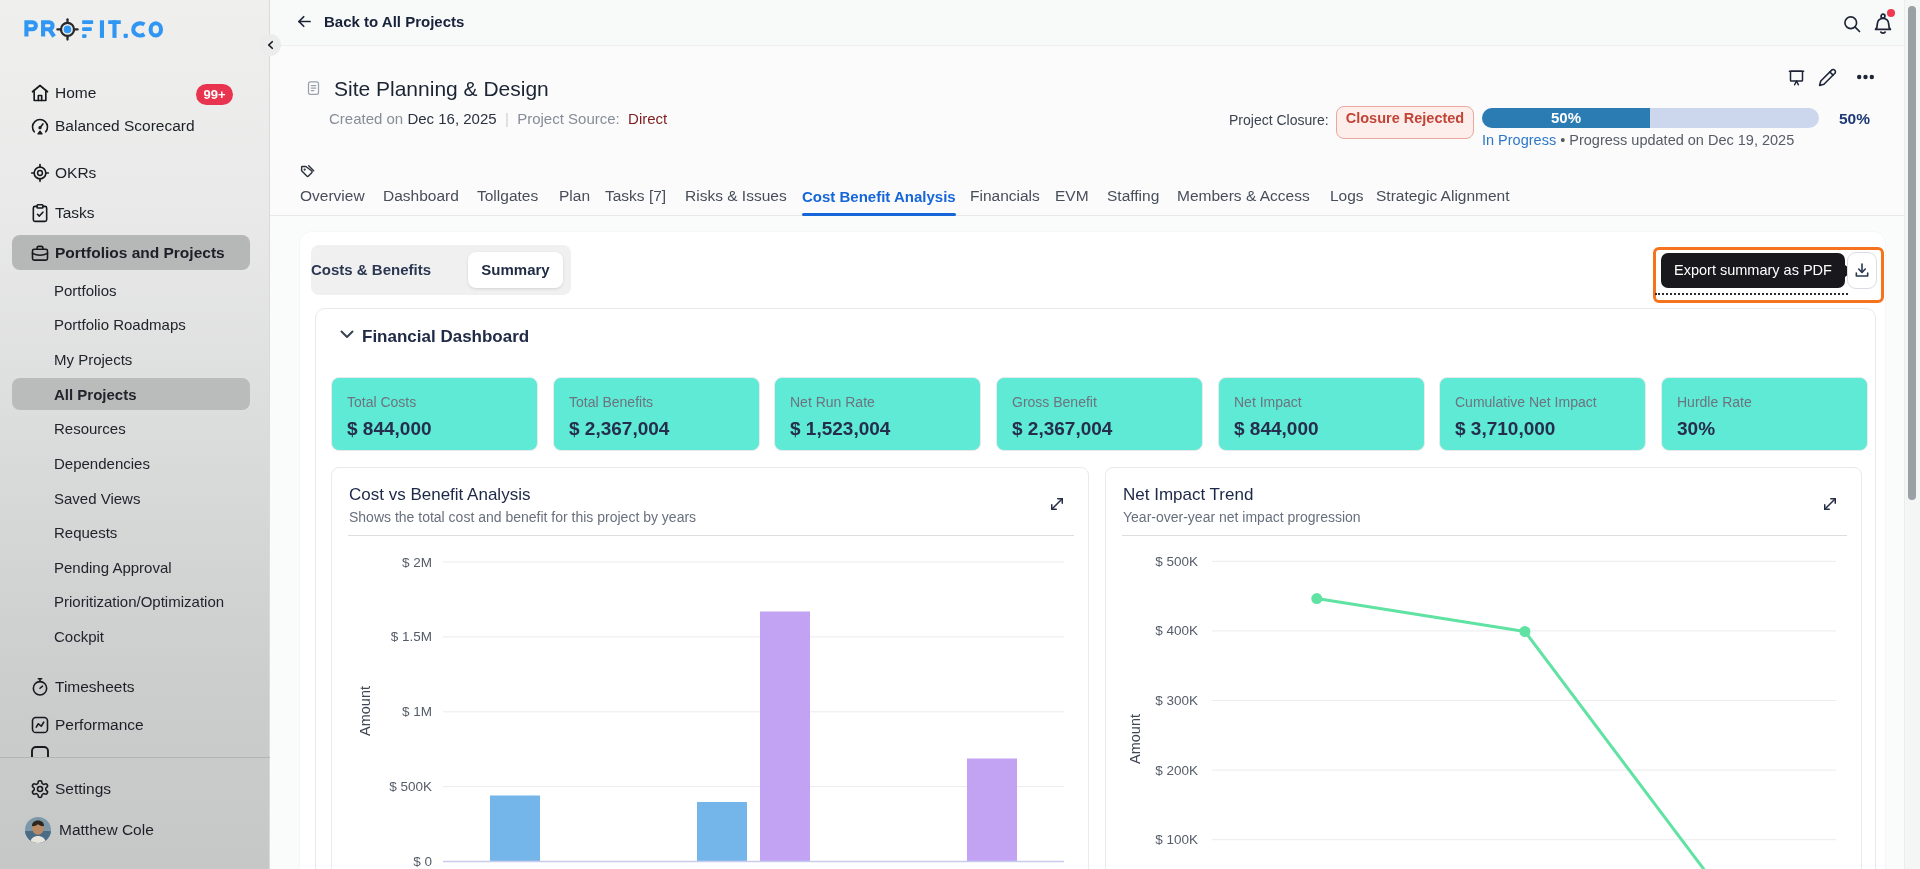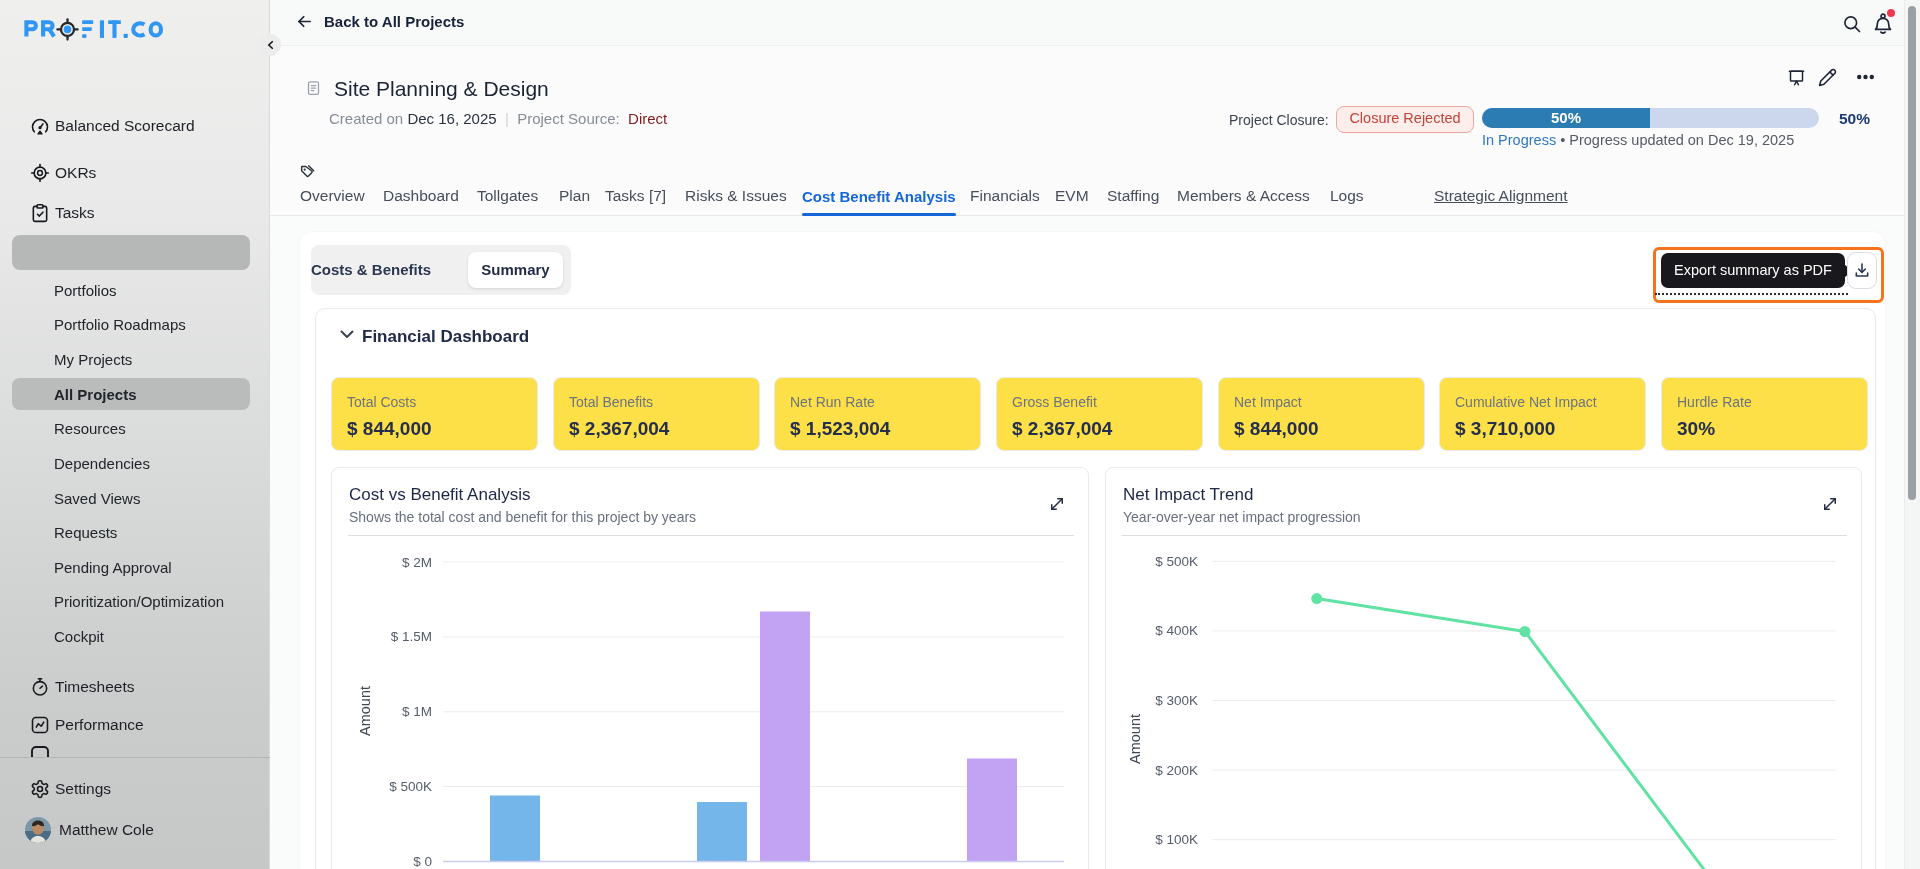--- a/index.html
+++ b/index.html
@@ -18,21 +18,21 @@
 .hl { position:absolute; left:12px; width:238px; border-radius:8px; }
 
 
 #topbar { position:absolute; left:270px; top:0; width:1650px; height:46px; background:#f8f9f9; border-bottom:1px solid #efefef; }
 #header { position:absolute; left:270px; top:46px; width:1650px; height:170px; background:#fbfbfc; }
 #tabs { position:absolute; left:270px; top:180px; width:1650px; height:36px; background:#fbfbfc; border-bottom:1px solid #e7e8e9; }
 .tab { position:absolute; top:7px; font-size:15.5px; color:#474e5a; white-space:nowrap; }
 #content { position:absolute; left:270px; top:216px; width:1650px; height:653px; background:#fafbfb; }
 #outercard { position:absolute; left:30px; top:16px; width:1585px; height:700px; background:#ffffff; border-radius:12px; box-shadow:0 0 0 1px rgba(0,0,0,0.02); }
 #panel { position:absolute; left:315px; top:308px; width:1561px; height:640px; background:#fff; border:1px solid #e8e9eb; border-radius:10px; }
-.statcard { position:absolute; top:68px; width:207px; height:74px; background:#fde047; border:1px solid #e8eaec; border-radius:8px; }
+.statcard { position:absolute; top:68px; width:207px; height:74px; background:#5eead4; border:1px solid #e8eaec; border-radius:8px; }
 .statcard .sl { position:absolute; left:15px; top:16px; font-size:14px; color:#6d7380; white-space:nowrap; }
 .statcard .sv { position:absolute; left:15px; top:40px; font-size:19px; font-weight:600; color:#252e4d; white-space:nowrap; }
 .chartcard { position:absolute; top:158px; height:500px; background:#fff; border:1px solid #e8eaec; border-radius:8px; }
 .ctitle { position:absolute; left:17px; top:17px; font-size:17px; font-weight:400; color:#1d2747; }
 .csub { position:absolute; left:17px; top:41px; font-size:14px; color:#68707e; }
 .cdiv { position:absolute; left:16px; top:67px; height:1px; background:#dcdee2; }
 
 #scrollbar { position:absolute; left:1904px; top:0; width:16px; height:869px; background:#f4f5f5; border-left:1px solid #ebecec; }
 #thumb { position:absolute; left:1908px; top:6px; width:8px; height:494px; background:#9ba0a5; border-radius:4px; }
 </style>
@@ -78,21 +78,21 @@
     <g></g>
     <svg class="abs" style="left:1587px;top:28px;" width="17" height="6" viewBox="0 0 17 6">
         <g fill="#1e2537">
           <circle cx="2.2" cy="3" r="2.2"></circle>
           <circle cx="8.5" cy="3" r="2.2"></circle>
           <circle cx="14.8" cy="3" r="2.2"></circle>
         </g>
       </svg>
     
     <div class="abs" style="left:959px;top:66px;font-size:14px;color:#3c434e;">Project Closure:</div>
-    <div class="abs" style="left:1066px;top:60px;width:138px;height:27px;background:#fdeeec;border:1.5px solid #eaa79d;border-radius:8px;text-align:center;line-height:22px;font-size:14.5px;font-weight:400;color:#c14437;">Closure Rejected</div>
+    <div class="abs" style="left:1066px;top:60px;width:138px;height:33px;background:#fdeeec;border:1.5px solid #eaa79d;border-radius:8px;text-align:center;line-height:22px;font-size:14.5px;font-weight:700;color:#c14437;">Closure Rejected</div>
     <div class="abs" style="left:1212px;top:62px;width:337px;height:20px;background:#ccd7ee;border-radius:10px;overflow:hidden;">
       <div style="position:absolute;left:0;top:0;width:168px;height:20px;background:#2c7cb4;"></div>
       <div style="position:absolute;left:0;top:0;width:168px;height:20px;text-align:center;line-height:20px;font-size:15px;font-weight:700;color:#fff;">50%</div>
     </div>
     <div class="abs" style="left:1569px;top:64px;width:60px;font-size:15.5px;font-weight:700;color:#1e3a75;">50%</div>
     <div class="abs" style="left:1212px;top:86px;font-size:14.5px;"><span style="color:#2d78c9;">In Progress</span> <span style="color:#565c65;">• Progress updated on Dec 19, 2025</span></div>
     
     <svg class="abs" style="left:29px;top:117px;" width="18" height="17" viewBox="0 0 24 24" fill="none" stroke="#2a3038" stroke-width="2" stroke-linecap="round" stroke-linejoin="round">
         <path d="M9 5H4a1 1 0 0 0-1 1v5l7.3 7.3a1.7 1.7 0 0 0 2.4 0l4.6-4.6a1.7 1.7 0 0 0 0-2.4z"></path>
         <circle cx="7.3" cy="9.3" r="0.6" fill="#2a3038"></circle>
@@ -106,21 +106,21 @@
     <div class="tab" style="left:289px;">Plan</div>
     <div class="tab" style="left:335px;">Tasks [7]</div>
     <div class="tab" style="left:415px;">Risks &amp; Issues</div>
     <div class="tab" style="left:532px;color:#1566d8;font-weight:600;font-size:15px;top:8px;">Cost Benefit Analysis</div>
     <div class="abs" style="left:532px;top:33px;width:154px;height:3px;background:#1566d8;border-radius:2px;"></div>
     <div class="tab" style="left:700px;">Financials</div>
     <div class="tab" style="left:785px;">EVM</div>
     <div class="tab" style="left:837px;">Staffing</div>
     <div class="tab" style="left:907px;">Members &amp; Access</div>
     <div class="tab" style="left:1060px;">Logs</div>
-    <div class="tab" style="left:1164px;text-decoration:underline;">Strategic Alignment</div>
+    <div class="tab" style="left:1106px;">Strategic Alignment</div>
   </div>
   <div id="content">
     <div id="outercard"></div>
 
     <div class="abs" style="left:41px;top:29px;width:260px;height:50px;background:#f0f0f0;border-radius:8px;"></div>
     <div class="abs" style="left:41px;top:29px;width:158px;height:60px;line-height:50px;font-size:15px;font-weight:600;color:#2c3852;">Costs &amp; Benefits</div>
     <div class="abs" style="left:198px;top:36px;width:95px;height:36px;background:#fff;border-radius:8px;box-shadow:0 1px 3px rgba(0,0,0,0.12);text-align:center;line-height:36px;font-size:15px;font-weight:700;color:#1f2a44;">Summary</div>
 
     <div class="abs" style="left:1383px;top:31px;width:231px;height:56px;border:3px solid #f4731c;border-radius:6px;background:#fff;"></div>
     <div class="abs" style="left:1391px;top:37px;width:184px;height:35px;background:#19191d;border-radius:7px;text-align:center;line-height:35px;font-size:14.5px;font-weight:500;color:#fff;">Export summary as PDF</div>
@@ -256,20 +256,29 @@
         <rect x="77.9" y="5.3" width="4.1" height="17.6"></rect>
         <rect x="86.2" y="5.3" width="12.6" height="3.7"></rect>
         <rect x="90.45" y="5.3" width="4.1" height="17.6"></rect>
         <rect x="101.6" y="18.7" width="4.2" height="4.2" rx="0.8"></rect>
       </g>
     </svg>
 
     <div class="hl" style="top:235px;height:35px;background:#b6b8b7;"></div>
     <div class="hl" style="top:378px;height:32px;background:#babcbb;"></div>
 
+    <div class="navitem" style="top:73px;">
+      <svg class="ic" viewBox="0 0 24 24" fill="none" stroke="#17191c" stroke-width="2" stroke-linecap="round" stroke-linejoin="round">
+          <path d="M3 10.5 12 3l9 7.5"></path>
+          <path d="M5 8.8V21h14V8.8"></path>
+          <path d="M10 21v-6h4v6"></path>
+        </svg>
+      <div class="lb">Home</div>
+      <div style="position:absolute;left:196px;top:11px;width:37px;height:21px;background:#e8344e;border-radius:11px;color:#fff;font-size:13px;font-weight:700;text-align:center;line-height:21px;">99+</div>
+    </div>
     <div class="navitem" style="top:106px;">
       <svg class="ic" viewBox="0 0 24 24" fill="none" stroke="#17191c" stroke-width="1.9" stroke-linecap="round" stroke-linejoin="round">
           <path d="M5.1 19a9 9 0 1 1 13.8 0"></path>
           <path d="m12 14 3.5-4.5"></path>
           <circle cx="12" cy="14" r="1" fill="#17191c"></circle>
           <path d="M9.5 21.5 12 18l2.5 3.5z" fill="#17191c" stroke-width="1.4"></path>
         </svg>
       <div class="lb">Balanced Scorecard</div>
     </div>
     <div class="navitem" style="top:153px;">
@@ -283,20 +292,28 @@
         </svg>
       <div class="lb">OKRs</div>
     </div>
     <div class="navitem" style="top:193px;">
       <svg class="ic" viewBox="0 0 24 24" fill="none" stroke="#17191c" stroke-width="1.9" stroke-linecap="round" stroke-linejoin="round">
           <rect x="8.5" y="2" width="7" height="4" rx="1"></rect>
           <path d="M15.5 4H18a2 2 0 0 1 2 2v14a2 2 0 0 1-2 2H6a2 2 0 0 1-2-2V6a2 2 0 0 1 2-2h2.5"></path>
           <path d="m9 13.5 2.2 2.2L15.5 11"></path>
         </svg>
       <div class="lb">Tasks</div>
+    </div>
+    <div class="navitem" style="top:233px;">
+      <svg class="ic" viewBox="0 0 24 24" fill="none" stroke="#17191c" stroke-width="1.9" stroke-linecap="round" stroke-linejoin="round">
+          <rect x="3" y="7.5" width="18" height="13" rx="2"></rect>
+          <path d="M8.5 7.5V6a2 2 0 0 1 2-2h3a2 2 0 0 1 2 2v1.5"></path>
+          <path d="M3 12.5c3 1.5 6 2.2 9 2.2s6-.7 9-2.2"></path>
+        </svg>
+      <div class="lb" style="font-weight:700;">Portfolios and Projects</div>
     </div>
 
     <div class="subitem" style="top:290px;">Portfolios</div>
     <div class="subitem" style="top:324px;">Portfolio Roadmaps</div>
     <div class="subitem" style="top:359px;">My Projects</div>
     <div class="subitem" style="top:394px;font-weight:700;">All Projects</div>
     <div class="subitem" style="top:428px;">Resources</div>
     <div class="subitem" style="top:463px;">Dependencies</div>
     <div class="subitem" style="top:498px;">Saved Views</div>
     <div class="subitem" style="top:532px;">Requests</div>

